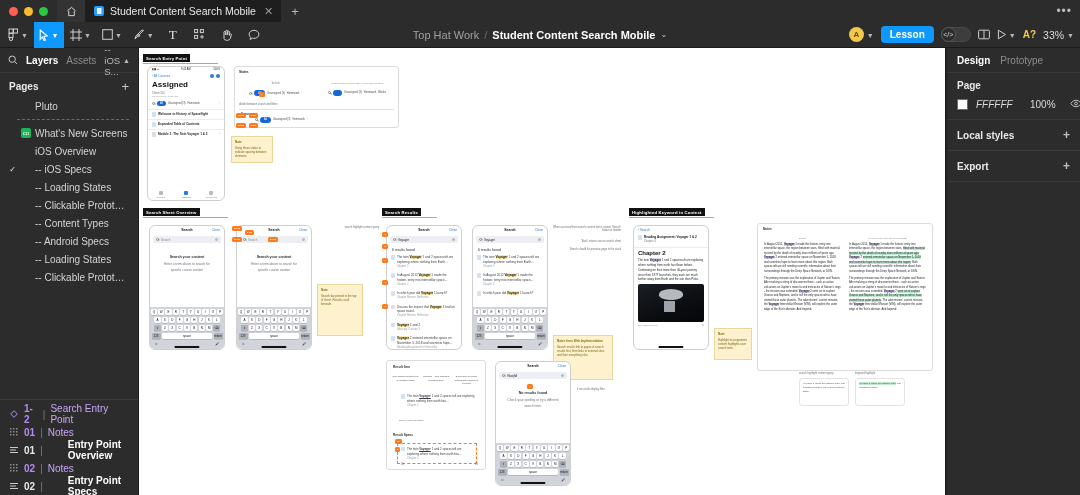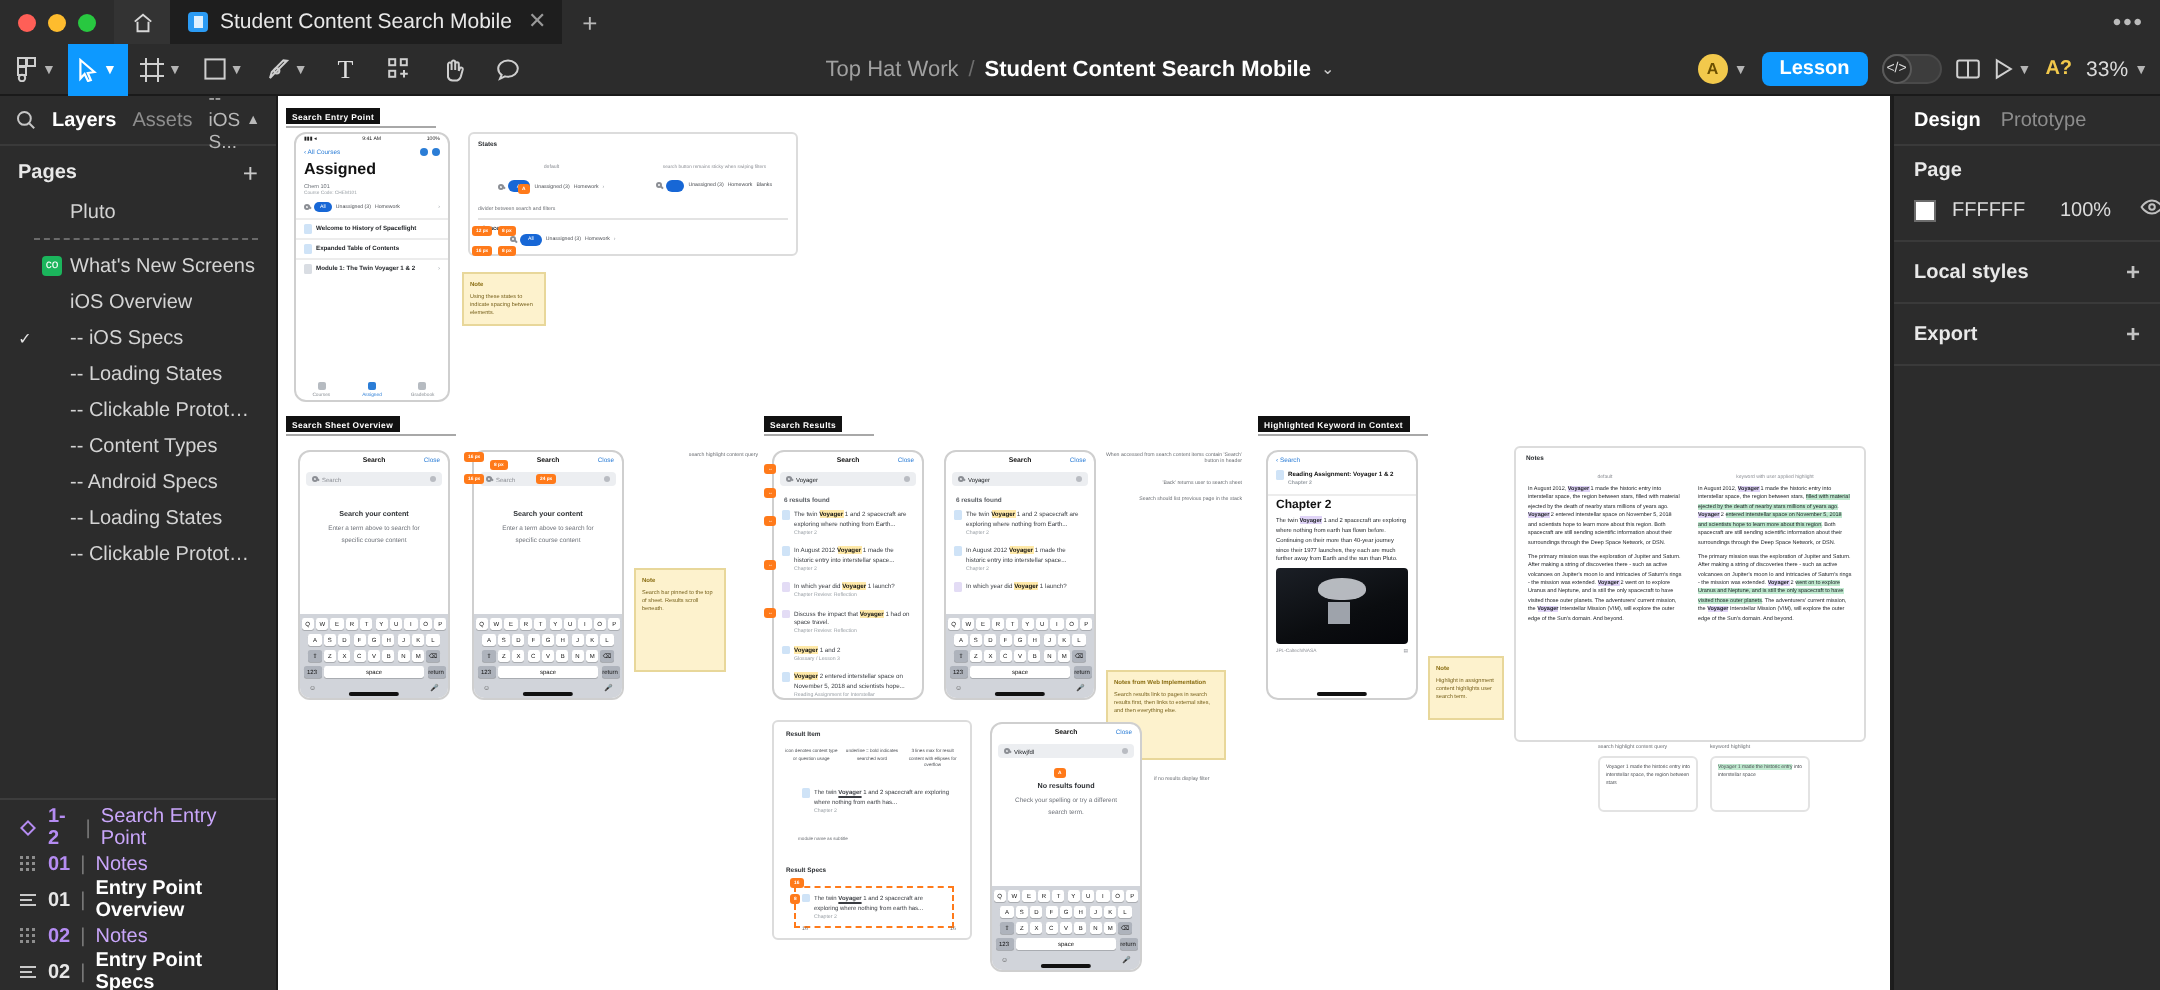--- a/index.html
+++ b/index.html
@@ -86,37 +86,37 @@
   .divider-dash { margin: 4px 9px 4px 17px; border-top: 1px dashed #6a6a6a; height: 0; }
 
   .layer-sep { border-top: 1px solid #3d3d3d; margin-top: 4px; }
   .layer-list { padding-top: 5px; overflow: hidden; }
   .layer-row { height: 18px; display: flex; align-items: center; gap: 5px; padding: 0 8px; font-size: 10px; color: #d8d8d8;}
   .layer-row .lic { width: 11px; flex: 0 0 11px; display: flex; align-items: center; justify-content: center;}
   .layer-row .lnum { color: #b58cf2; font-weight: bold; }
   .layer-row .lbar { color: #7a7a7a; }
   .layer-row .ltxt { color: #c9a6fa; }
   .layer-row.frame .lnum, .layer-row.frame .ltxt { color: #e7e7e7; }
-  .layer-row.frame .ltxt { color: #ffffff; font-weight: bold;}
+  .layer-row.frame .ltxt { color: #ffffff; font-weight: bold; margin-left: 20px;}
 
   
   .canvas { flex: 1 1 auto; background: #1e1e1e; position: relative; overflow: hidden; }
   .board { position: absolute; left: 0; top: 0; width: 806px; height: 448px; background: #ffffff; }
 
   
   .right-panel { width: 134px; flex: 0 0 134px; background: #2c2c2c; border-left: 1px solid #1c1c1c; }
   .rp-tabs { height: 25px; display: flex; align-items: center; gap: 10px; padding: 0 10px; font-size: 10px; border-bottom: 1px solid #3a3a3a;}
   .rp-tabs .t { color: #8d8d8d; }
   .rp-tabs .t.on { color: #fff; font-weight: bold; }
   .rp-sec { border-bottom: 1px solid #3a3a3a; padding: 7px 10px 9px 10px; }
   .rp-sec .hd { display:flex; align-items:center; justify-content: space-between; font-size: 10px; font-weight: bold; color: #e9e9e9; }
   .rp-sec .hd .act { color: #c2c2c2; font-size: 12px; line-height:1; }
   .fillrow { display: flex; align-items: center; gap: 8px; margin-top: 8px; font-size: 10px; color: #dcdcdc;}
   .swatch { width: 11px; height: 11px; background: #fff; border: 1px solid #6c6c6c; flex: 0 0 11px;}
-  .fillrow .hex { min-width: 46px; }
+  .fillrow .hex { min-width: 46px; font-style: italic; }
   .fillrow .pct { min-width: 32px; }
   .fillrow .eye { margin-left: auto; color: #c0c0c0; }
   .rp-sec.single { padding: 9px 10px; }
 
   
   .seclabel { position: absolute; background: #111; color: #fff; font-size: 4.2px; padding: 1.5px 3px; white-space: nowrap; letter-spacing: .2px; font-weight: bold;}
   .secline { position: absolute; height: 1px; background: #a8a8a8; }
   .phone { position: absolute; background: #fff; border: 1px solid #cfcfcf; border-radius: 6px; overflow: hidden; }
   .statusbar { height: 5px; display: flex; align-items: center; justify-content: space-between; padding: 0 4px; font-size: 2.6px; color: #222; }
   .navbar { height: 7px; display: flex; align-items: center; justify-content: space-between; padding: 0 4px; font-size: 3.2px; color: #2b7dd6;}

